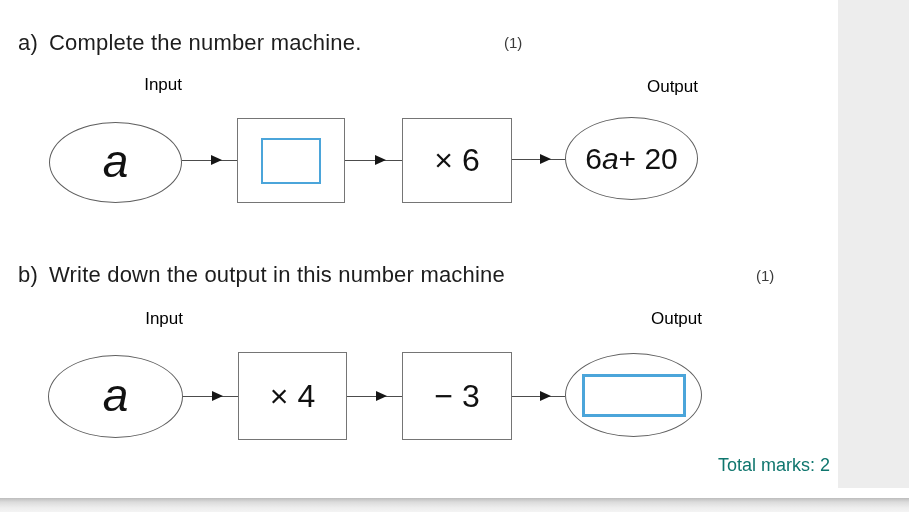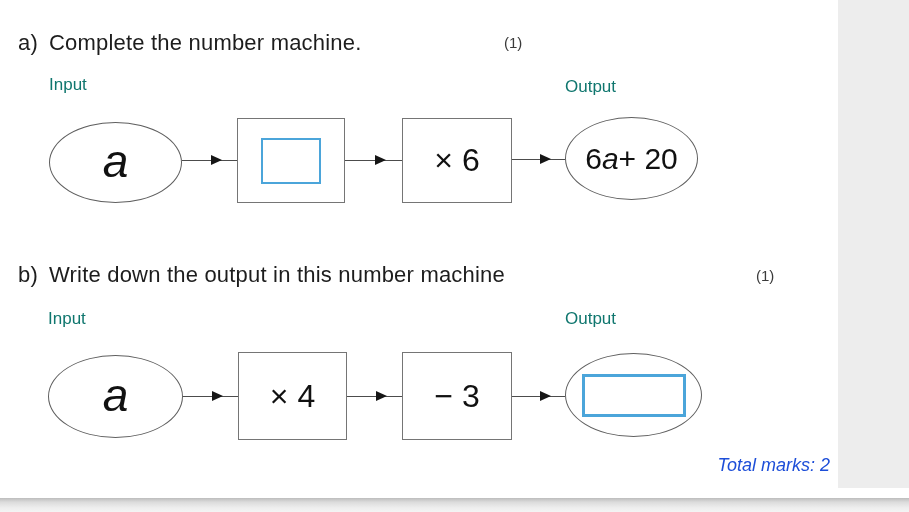--- a/index.html
+++ b/index.html
@@ -13,21 +13,21 @@
                 background:linear-gradient(180deg,#bdbdbd 0%,#dcdcdc 30%,#eeeeee 70%,#f4f4f4 100%); }
 
   .q-header { position:absolute; display:flex; gap:11px; font-size:22px;
               color:#1d1d1d; letter-spacing:0.2px; }
   .qa-header { left:18px; top:30px; }
   .qb-header { left:18px; top:262px; }
   .marks { position:absolute; font-size:15px; color:#3a3a3a; }
   .qa-marks { left:504px; top:34px; }
   .qb-marks { left:756px; top:267px; }
 
-  .flow-label { position:absolute; font-size:17px; color:#0f766e; text-align:left; }
+  .flow-label { position:absolute; font-size:17px; color:#000000; text-align:right; }
   .qa-input-label  { left:49px;  top:75px;  width:133px; }
   .qa-output-label { left:565px; top:77px;  width:133px; }
   .qb-input-label  { left:48px;  top:309px; width:135px; }
   .qb-output-label { left:565px; top:309px; width:137px; }
 
   .oval { position:absolute; border:1px solid #5f5f5f; border-radius:50%;
           background:#ffffff; display:flex; align-items:center; justify-content:center;
           font-size:32px; color:#111111; }
   .qa-in-oval  { left:49px;  top:122px; width:133px; height:81px; }
   .qa-out-oval { left:565px; top:117px; width:133px; height:83px; font-size:30px; }
@@ -54,21 +54,21 @@
                  border-top:5.5px solid transparent; border-bottom:5.5px solid transparent;
                  border-left:11px solid #161616; }
   .qa-arrow1 { left:182px; top:160px; width:55px; }
   .qa-arrow2 { left:345px; top:160px; width:57px; }
   .qa-arrow3 { left:512px; top:159px; width:53px; }
   .qb-arrow1 { left:183px; top:396px; width:55px; }
   .qb-arrow2 { left:347px; top:396px; width:55px; }
   .qb-arrow3 { left:512px; top:396px; width:53px; }
 
   .total-marks { position:absolute; left:600px; top:455px; width:230px;
-                 text-align:right; font-size:18px; color:#1d4ed8;font-style:italic; }
+                 text-align:right; font-size:18px; color:#0f766e; }
 </style>
 </head>
 <body>
 
 <div class="page">
 
   <div class="side-strip"></div>
 
   <div class="q-header qa-header">
     <span>a)</span>

